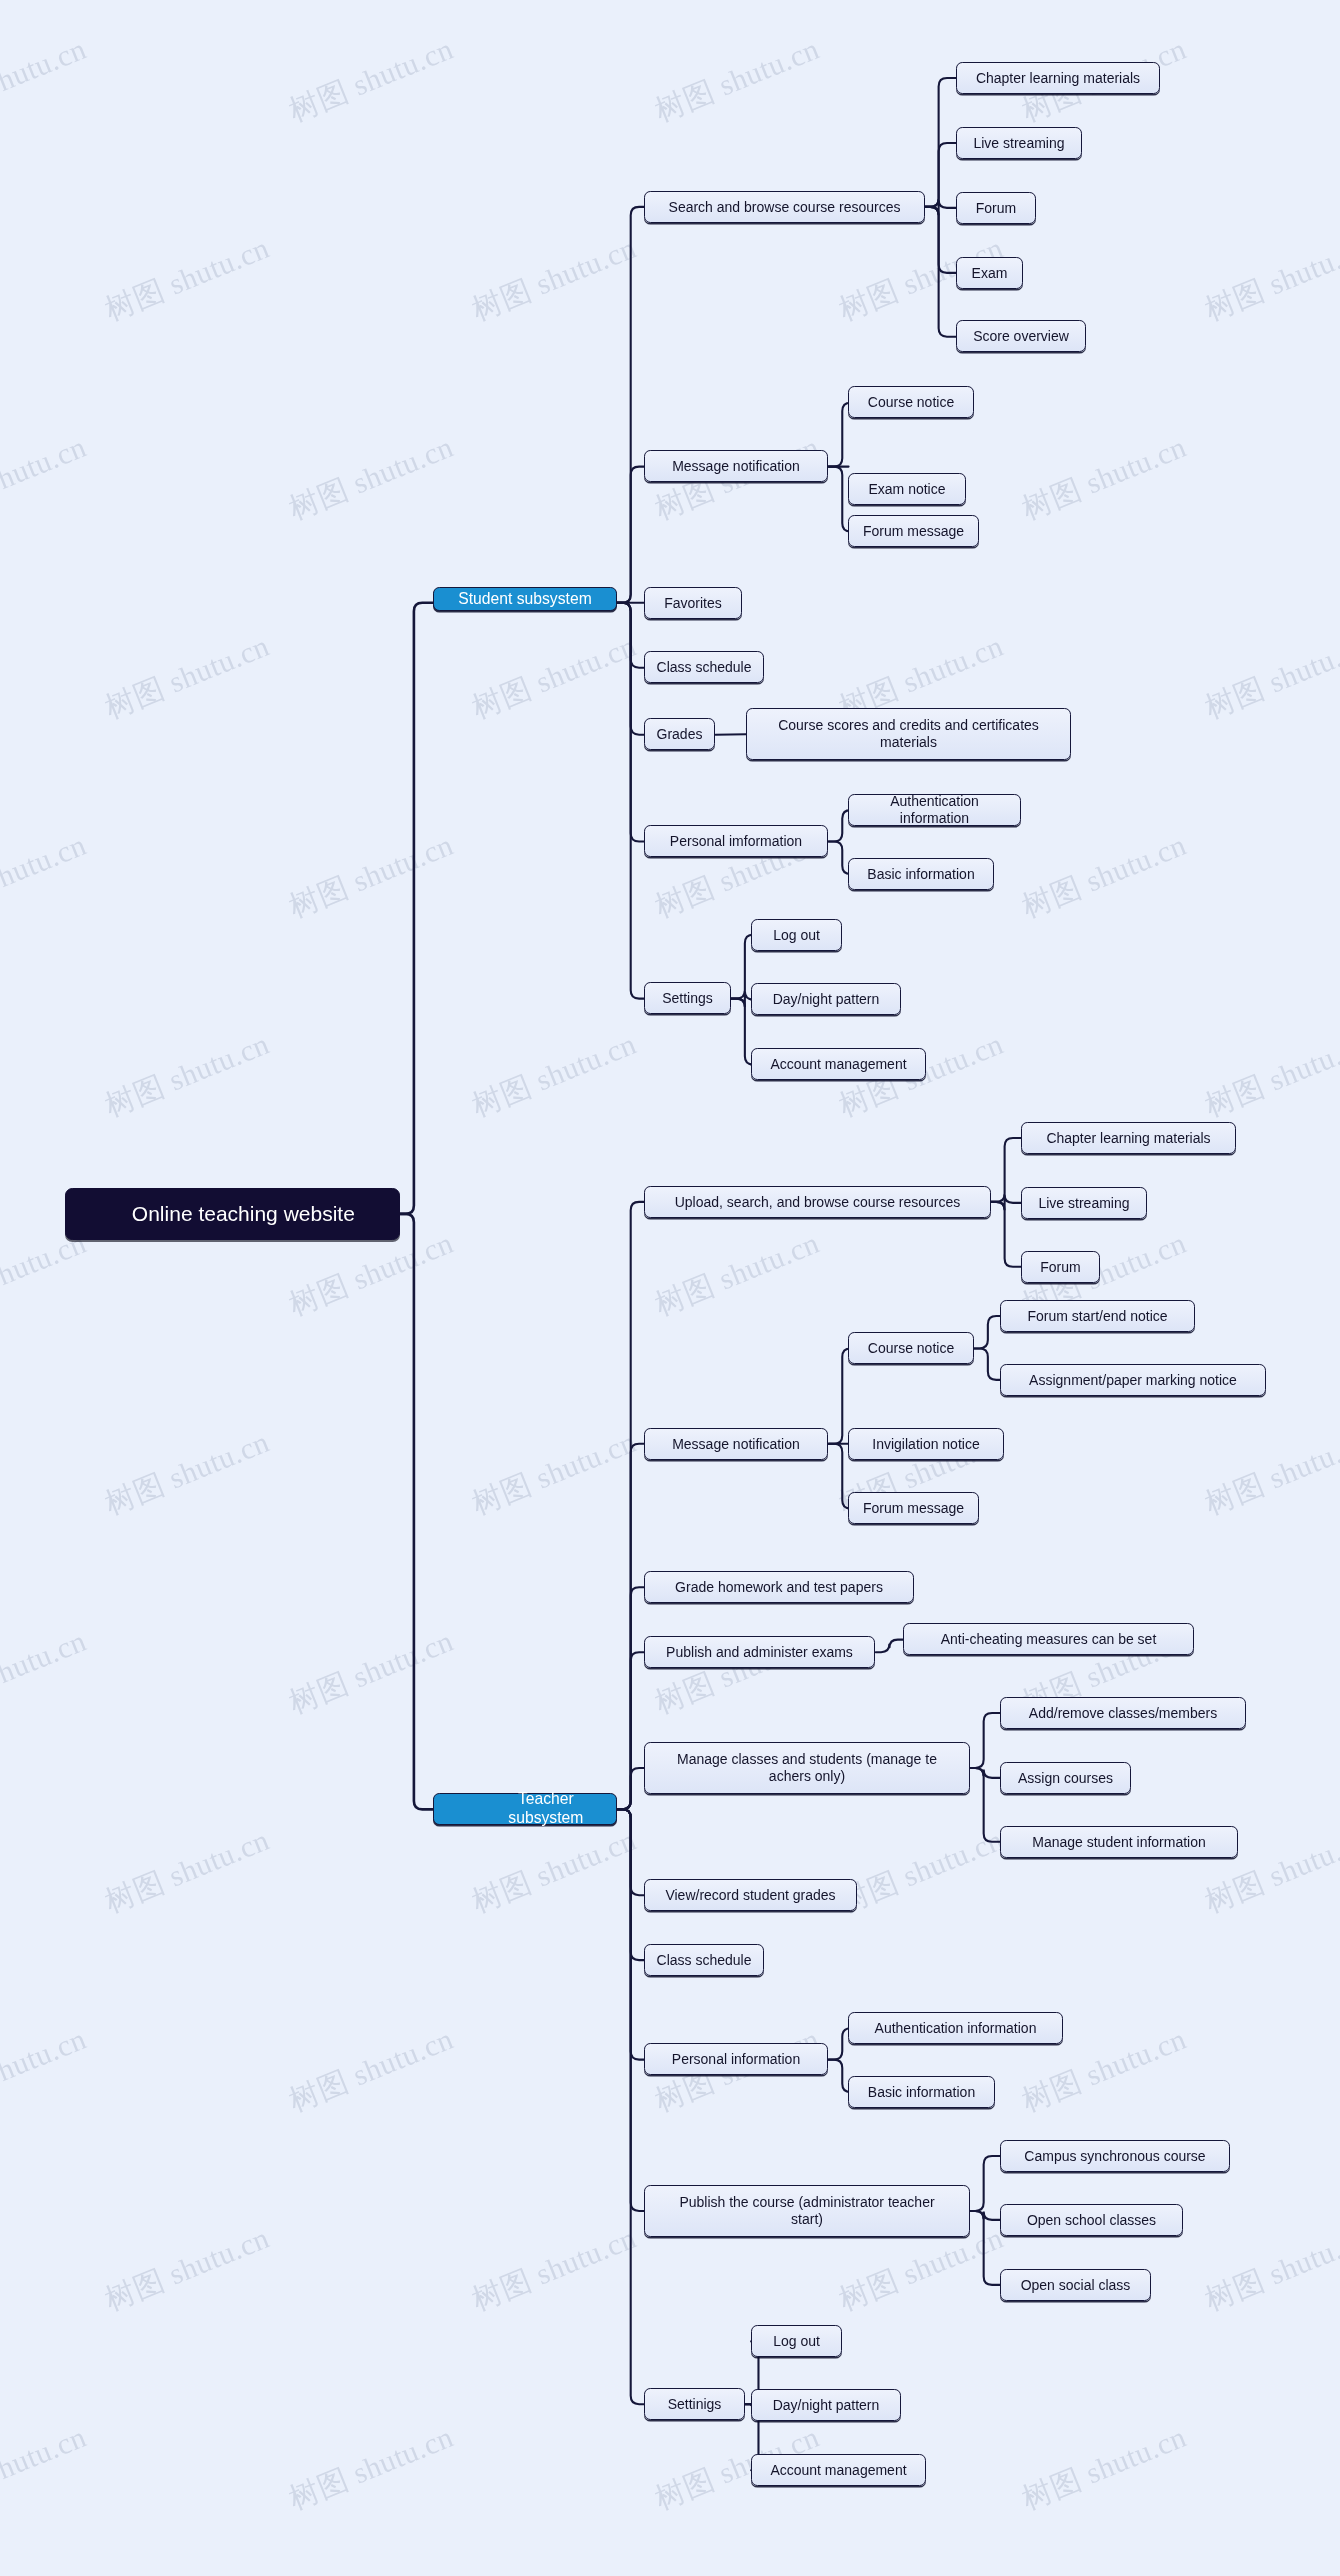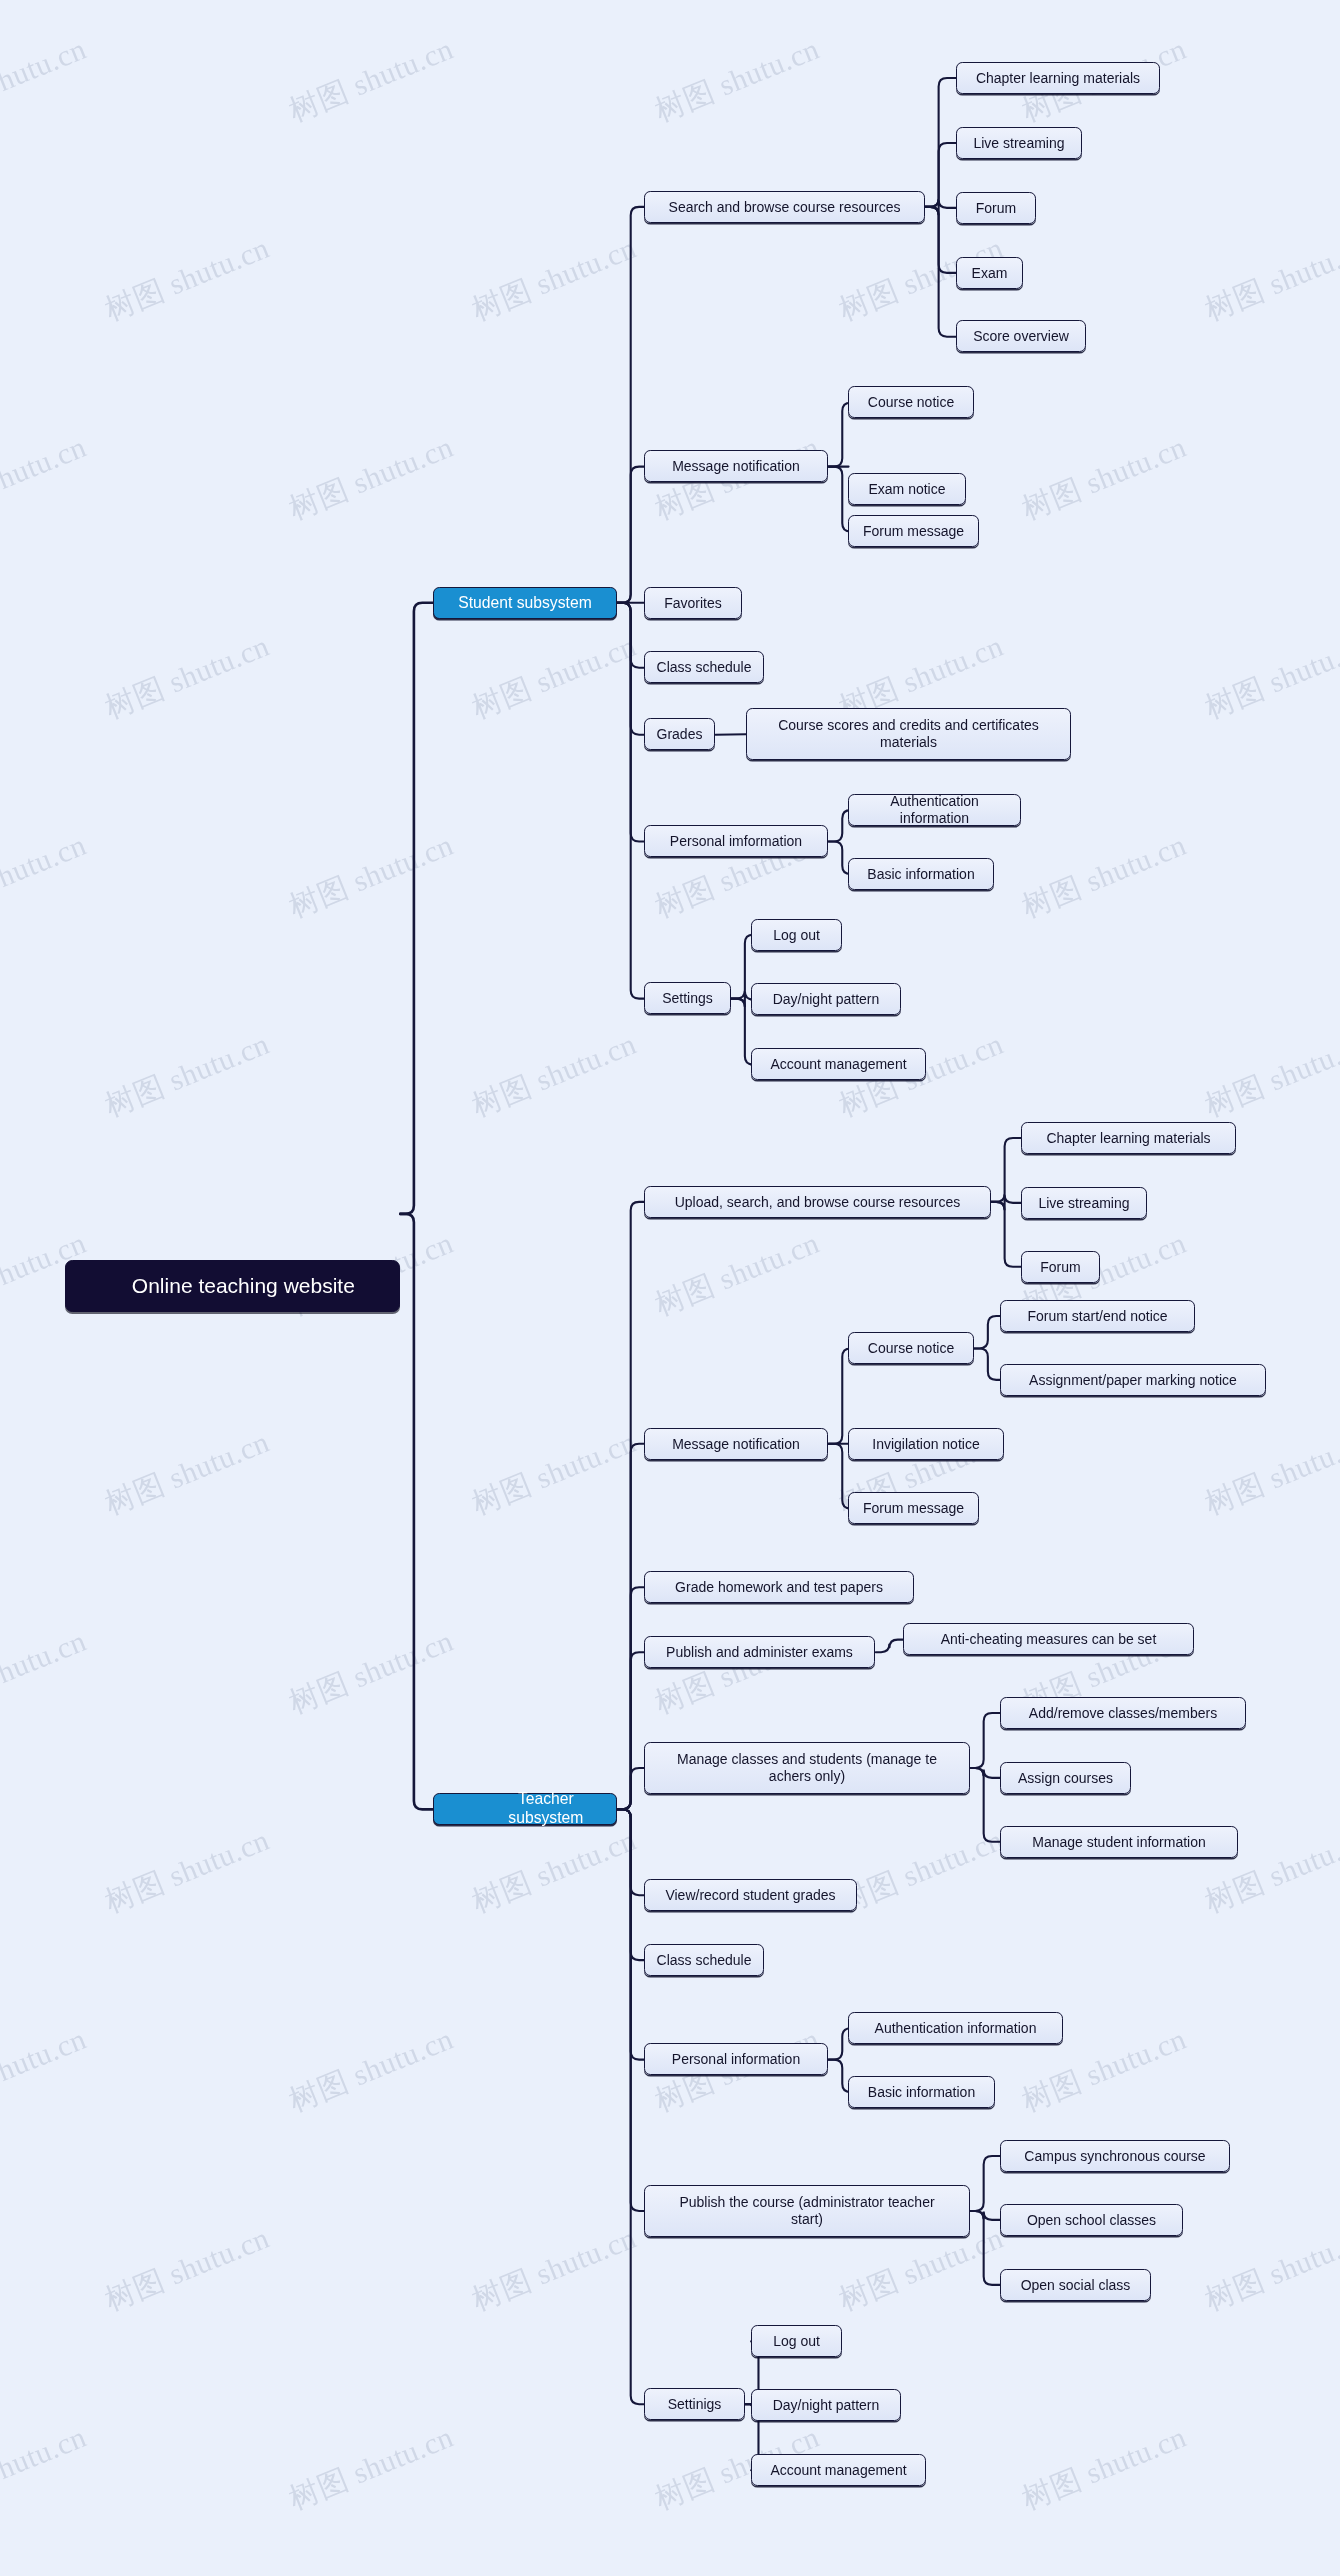--- a/index.html
+++ b/index.html
@@ -160,22 +160,22 @@
     <path d="M 1178 3455 L 1188 3455 Q 1204 3455 1204 3471 L 1204 4206 Q 1204 4222 1220 4222 L 1230 4222" fill="none" stroke="#15173a" stroke-width="4" stroke-linecap="round"></path>
     <path d="M 1852 4222 L 1862 4222 Q 1878 4222 1878 4206 L 1878 4133 Q 1878 4117 1894 4117 L 1910 4117" fill="none" stroke="#15173a" stroke-width="4" stroke-linecap="round"></path>
     <path d="M 1852 4222 L 1862 4222 Q 1878 4222 1878 4238 L 1878 4223 Q 1878 4239 1894 4239 L 1910 4239" fill="none" stroke="#15173a" stroke-width="4" stroke-linecap="round"></path>
     <path d="M 1852 4222 L 1862 4222 Q 1878 4222 1878 4238 L 1878 4347 Q 1878 4363 1894 4363 L 1910 4363" fill="none" stroke="#15173a" stroke-width="4" stroke-linecap="round"></path>
     <path d="M 1178 3455 L 1188 3455 Q 1204 3455 1204 3471 L 1204 4575 Q 1204 4591 1220 4591 L 1230 4591" fill="none" stroke="#15173a" stroke-width="4" stroke-linecap="round"></path>
     <path d="M 1422 4591 L 1432 4591 Q 1448 4591 1448 4575 L 1448 4487 Q 1448 4471 1464 4471 L 1434 4471" fill="none" stroke="#15173a" stroke-width="4" stroke-linecap="round"></path>
     <path d="M 1422 4591 L 1432 4591 Q 1448 4591 1448 4607 L 1448 4577 Q 1448 4593 1464 4593 L 1434 4593" fill="none" stroke="#15173a" stroke-width="4" stroke-linecap="round"></path>
     <path d="M 1422 4591 L 1432 4591 Q 1448 4591 1448 4607 L 1448 4701 Q 1448 4717 1464 4717 L 1434 4717" fill="none" stroke="#15173a" stroke-width="4" stroke-linecap="round"></path>
   </svg>
 <div id="nodes">
-    <div class="node root" style="left: 65px; top: 1260px; width: 335px; height: 52px; padding-left: 28px;">Online teaching website</div>
-    <div class="node sub" style="left: 433px; top: 587px; width: 184px; height: 32px;">Student subsystem</div>
+    <div class="node root" style="left: 65px; top: 1188px; width: 335px; height: 52px; padding-left: 28px;">Online teaching website</div>
+    <div class="node sub" style="left: 433px; top: 587px; width: 184px; height: 24px;">Student subsystem</div>
     <div class="node sub" style="left: 433px; top: 1793px; width: 184px; height: 32px; padding-left: 48px;">Teacher subsystem</div>
     <div class="node" style="left: 644px; top: 191px; width: 281px; height: 32px;">Search and browse course resources</div>
     <div class="node" style="left: 956px; top: 62px; width: 204px; height: 32px;">Chapter learning materials</div>
     <div class="node" style="left: 956px; top: 127px; width: 126px; height: 32px;">Live streaming</div>
     <div class="node" style="left: 956px; top: 192px; width: 80px; height: 32px;">Forum</div>
     <div class="node" style="left: 956px; top: 257px; width: 67px; height: 32px;">Exam</div>
     <div class="node" style="left: 956px; top: 320px; width: 130px; height: 32px;">Score overview</div>
     <div class="node" style="left: 644px; top: 450px; width: 184px; height: 32px;">Message notification</div>
     <div class="node" style="left: 848px; top: 386px; width: 126px; height: 32px;">Course notice</div>
     <div class="node" style="left: 848px; top: 450px; width: 118px; height: 32px; margin-top: 23px;">Exam notice</div>

